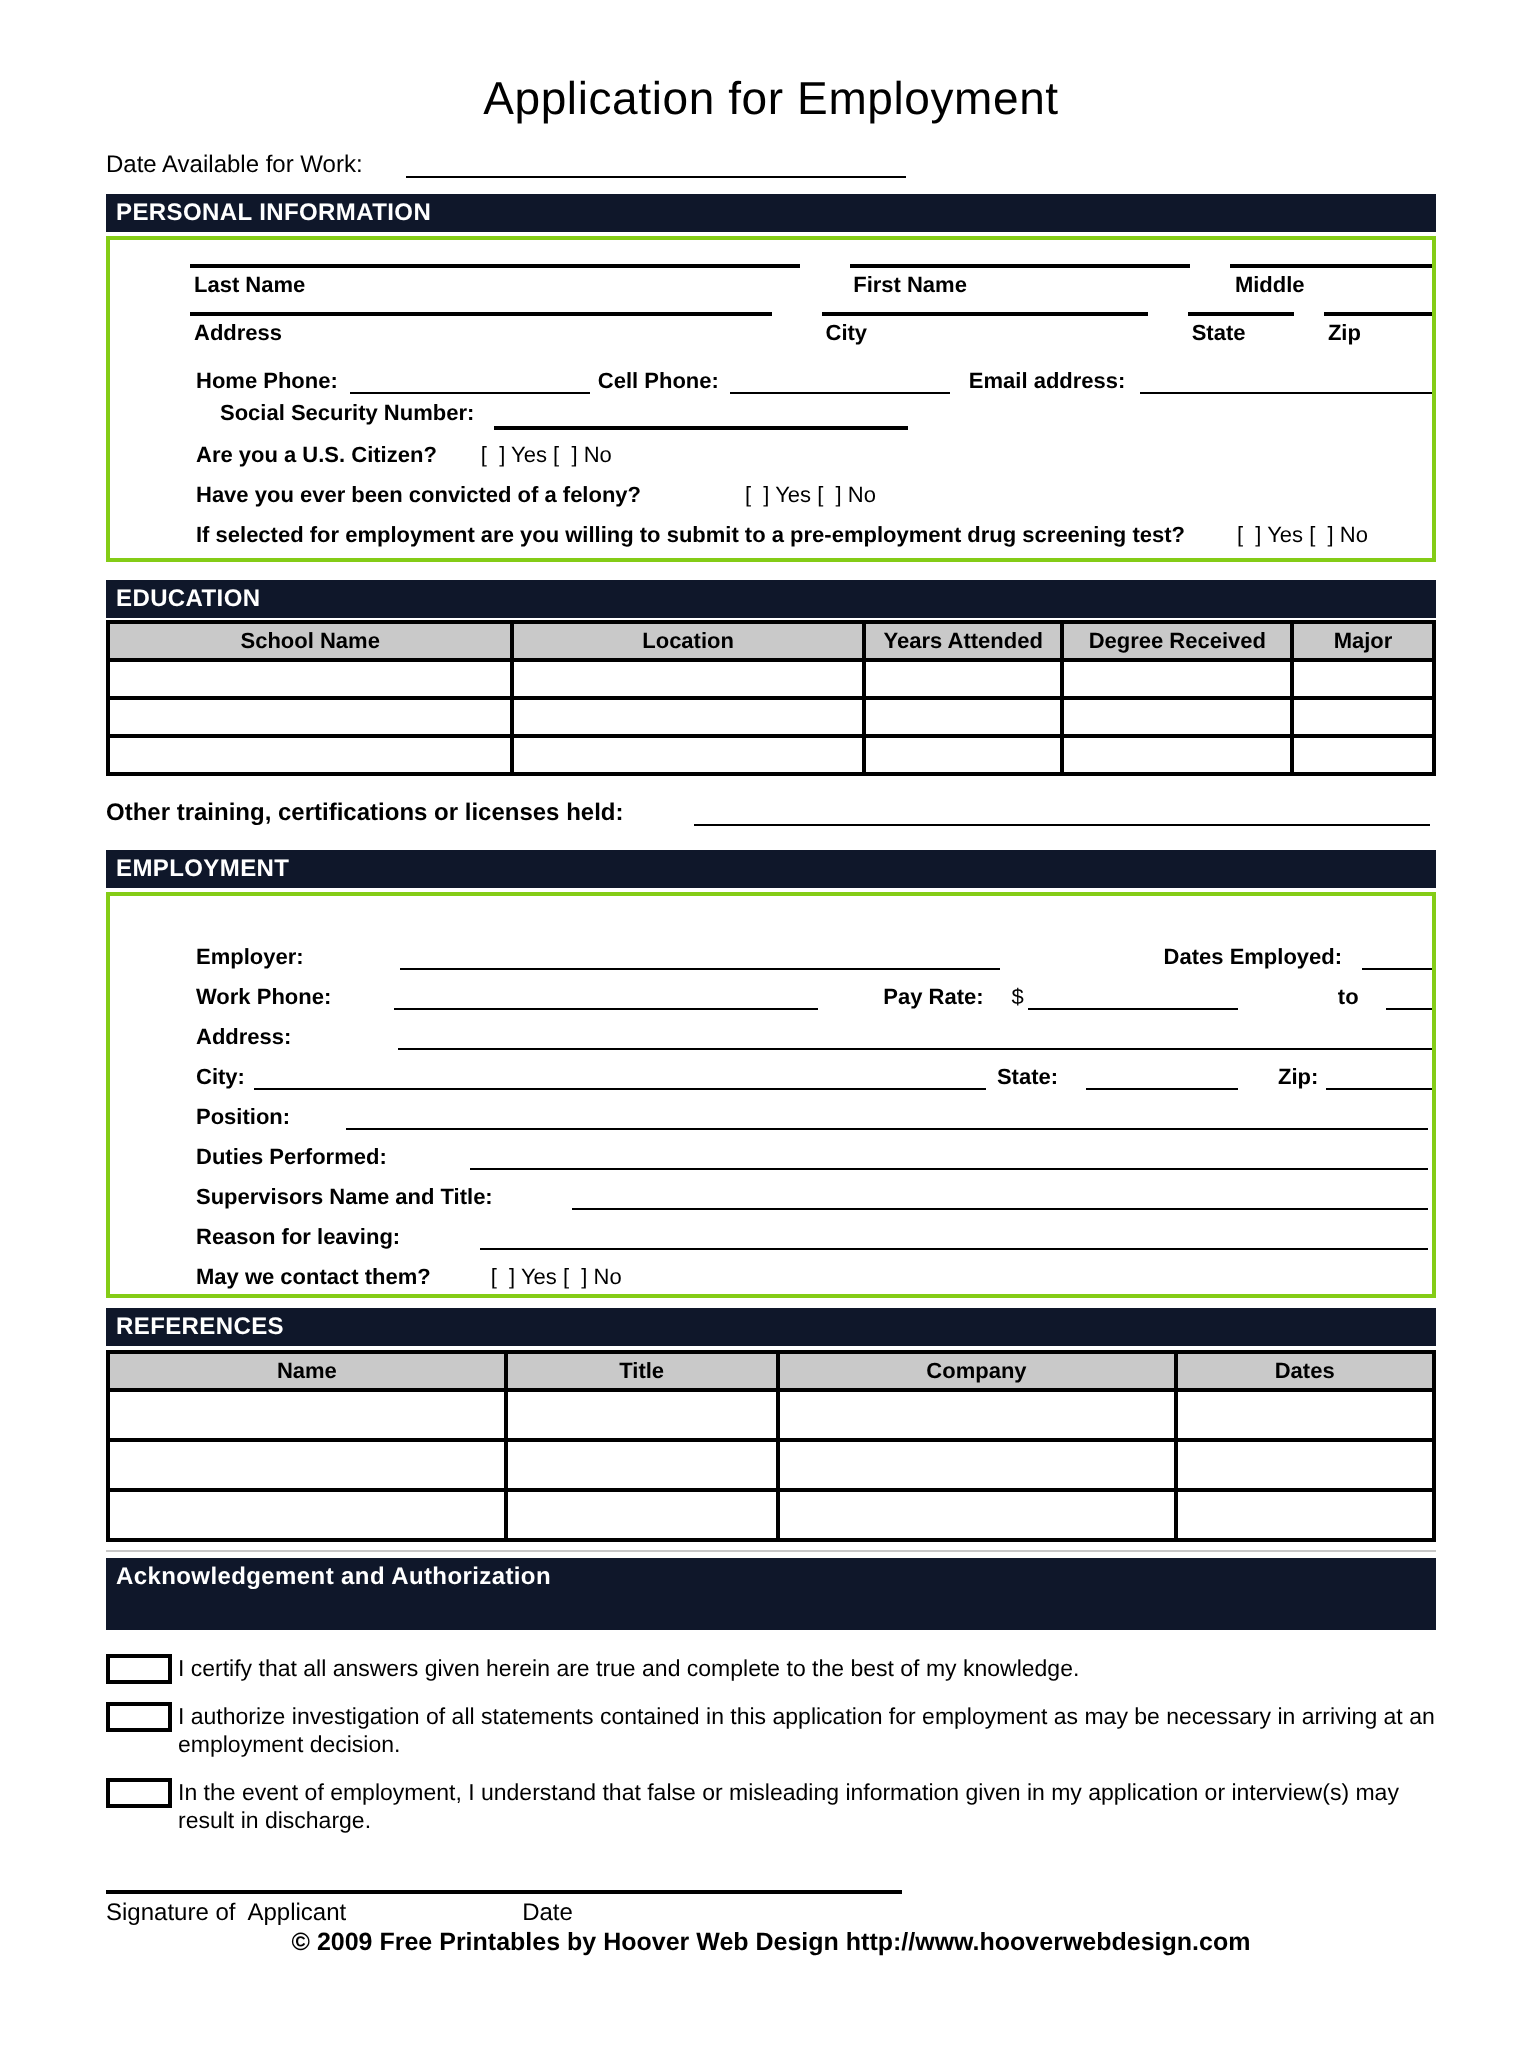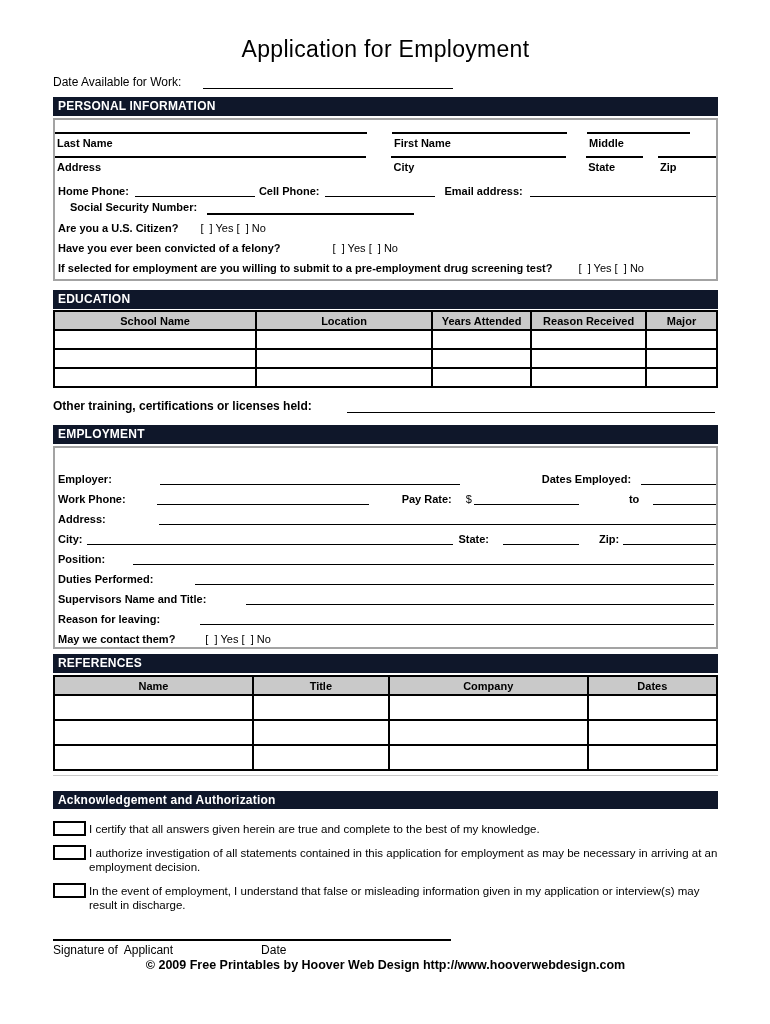--- a/index.html
+++ b/index.html
@@ -8,21 +8,21 @@
   .page { width:770px; height:1024px; padding:36px 52px 0 53px; overflow:hidden; }
 
   .title { text-align:center; font-size:23px; font-weight:400; letter-spacing:0.3px; }
 
   .toprow { display:flex; align-items:flex-end; font-size:12px; margin-top:9px; height:17px; }
   .ul { display:inline-block; border-bottom:1.5px solid #000; height:14px; }
 
   .bar { background:#0f172a; color:#fff; font-weight:bold; font-size:12px; height:19px;
          line-height:19px; padding-left:5px; letter-spacing:0.2px; }
 
-  .pbox { border:2px solid #a3a3a3; margin-top:2px; padding-bottom:5px; }
+  .pbox { border:2px solid #84cc16; margin-top:2px; padding-bottom:5px;padding-left:40px; }
   .fieldrow { display:flex; padding:12px 0 0 0; }
   .field { display:flex; flex-direction:column; }
   .wline { border-bottom:2px solid #000; height:1px; }
   .flabel { font-size:11px; font-weight:bold; padding:3px 0 2px 2px; }
 
   .frow { display:flex; align-items:flex-end; height:20px; font-size:11px; font-weight:bold; padding:0 0 0 3px; }
   .frow .ul { height:13px; }
   .fill { flex:1 1 auto; }
   .yn { font-weight:normal; white-space:pre; }
   .cb { white-space:pre; }
@@ -125,21 +125,21 @@
         <col style="width:26.5%">
         <col style="width:15%">
         <col style="width:17.3%">
         <col style="width:10.7%">
       </colgroup>
     <tbody>
         <tr>
       <th>School Name</th>
       <th>Location</th>
       <th>Years Attended</th>
-      <th>Reason Received</th>
+      <th>Degree Received</th>
       <th>Major</th>
     </tr>
     <tr>
           <td></td>
           <td></td>
           <td></td>
           <td></td>
           <td></td>
         </tr>
     <tr>
@@ -245,21 +245,21 @@
           <td></td>
           <td></td>
           <td></td>
           <td></td>
         </tr>
   </tbody>
     </table>
 
   <div class="graydiv"></div>
 
-  <div class="bar" style="margin-top:15px;height:18px;line-height:18px;">Acknowledgement and Authorization</div>
+  <div class="bar" style="margin-top:3px;height:36px;line-height:18px;">Acknowledgement and Authorization</div>
   <div style="margin-top:12px;">
     <div class="ackitem">
       <span class="ackbox"></span>
       <span class="acktext">I certify that all answers given herein are true and complete to the best of my knowledge.</span>
     </div>
     <div class="ackitem">
       <span class="ackbox"></span>
       <span class="acktext">I authorize investigation of all statements contained in this application for employment as may be necessary in arriving at an employment decision.</span>
     </div>
     <div class="ackitem">

